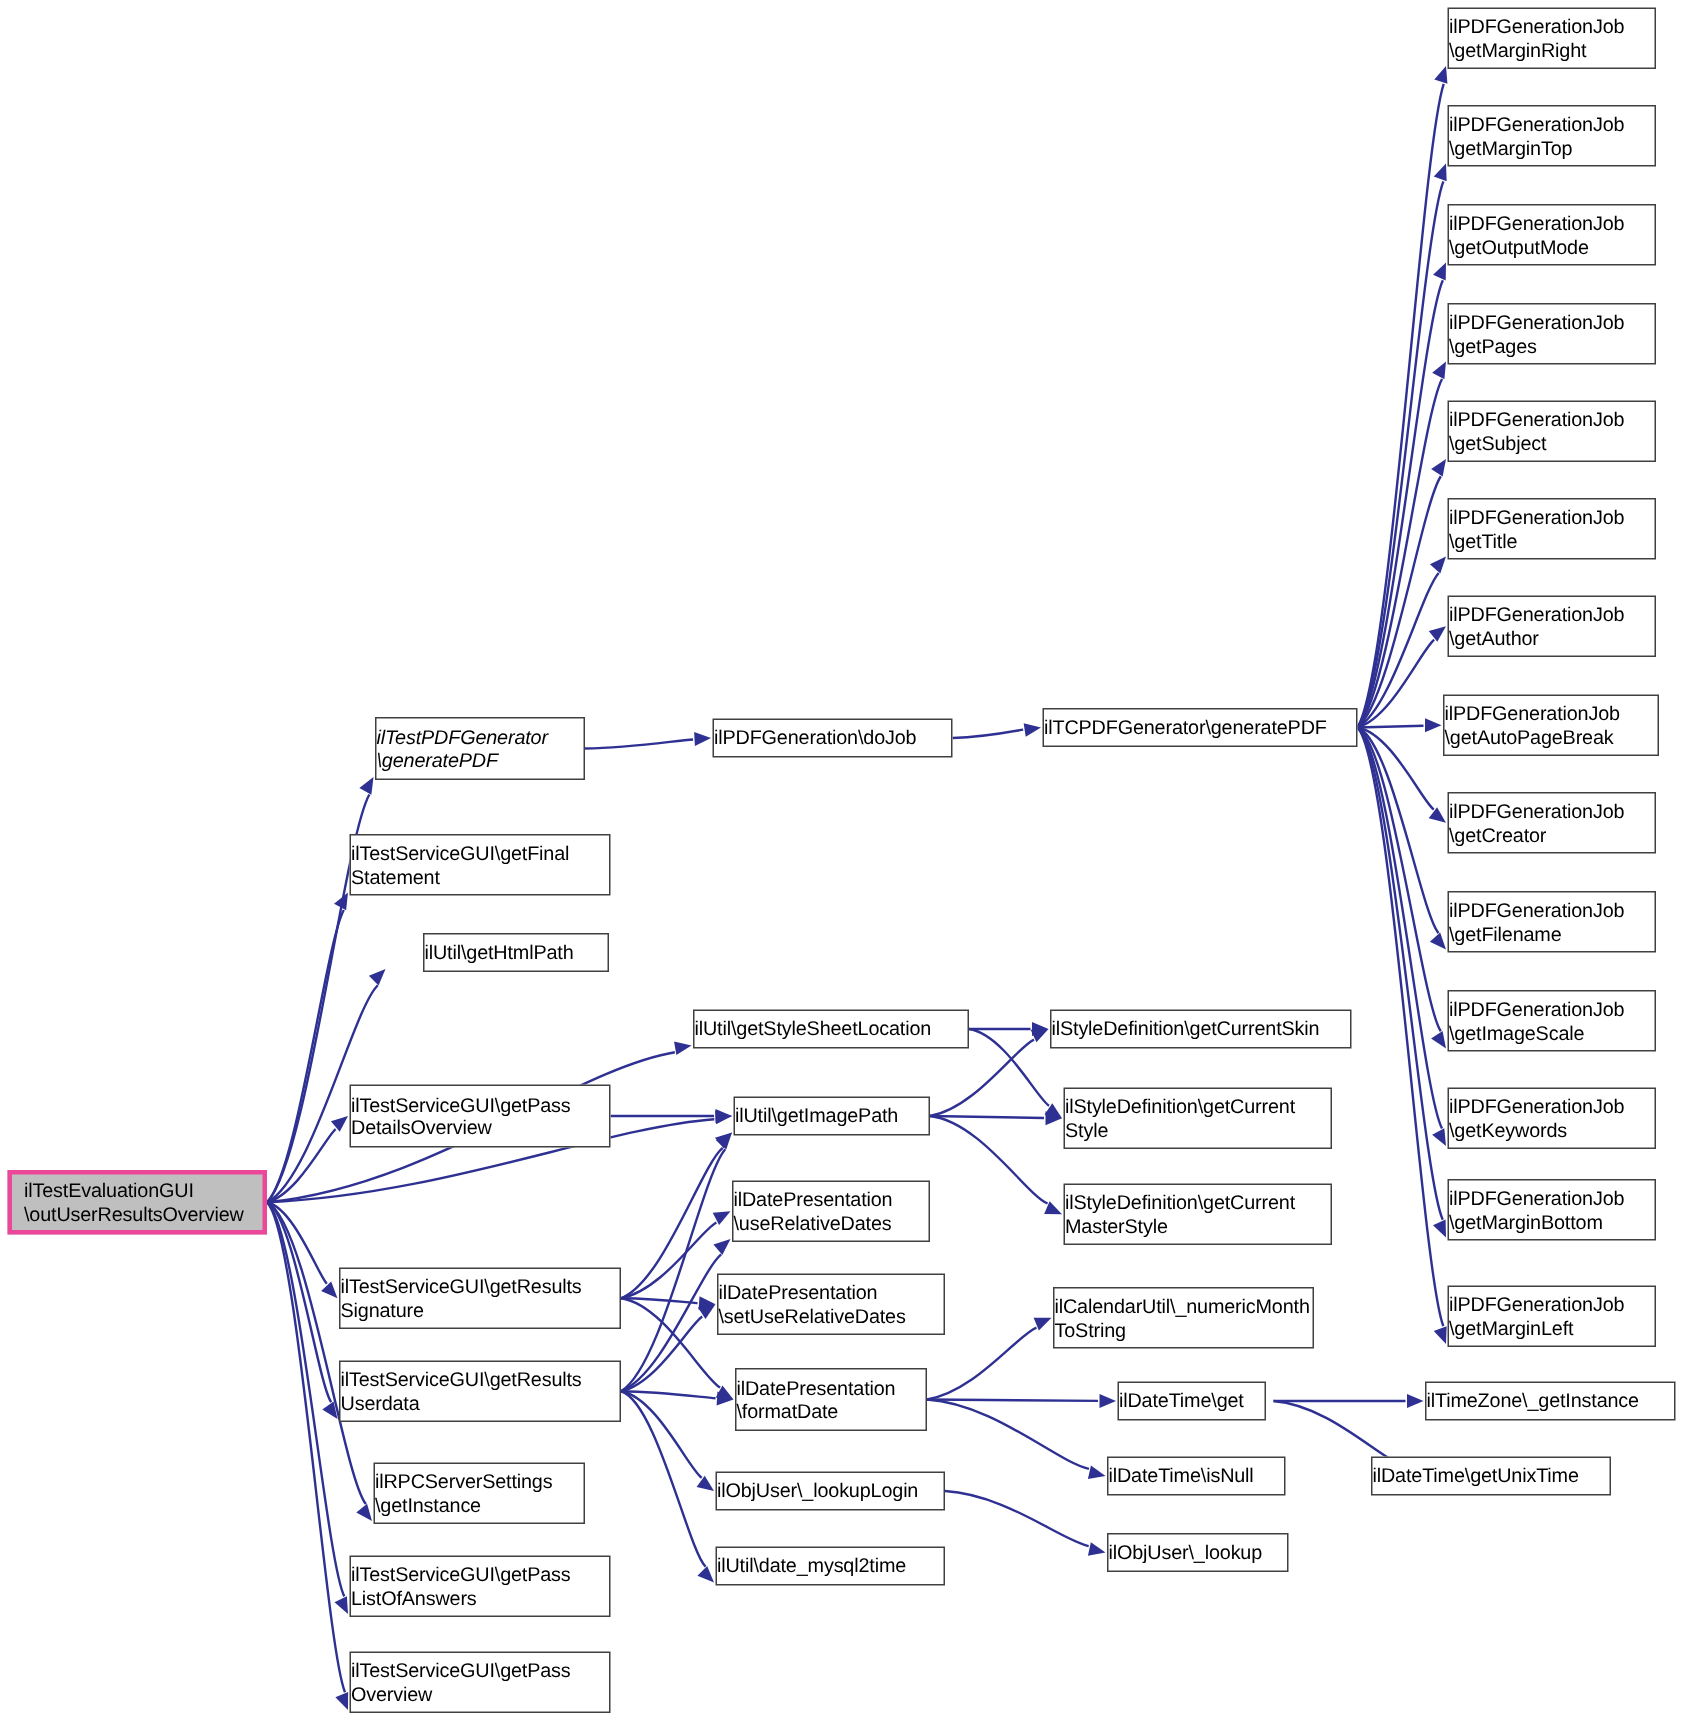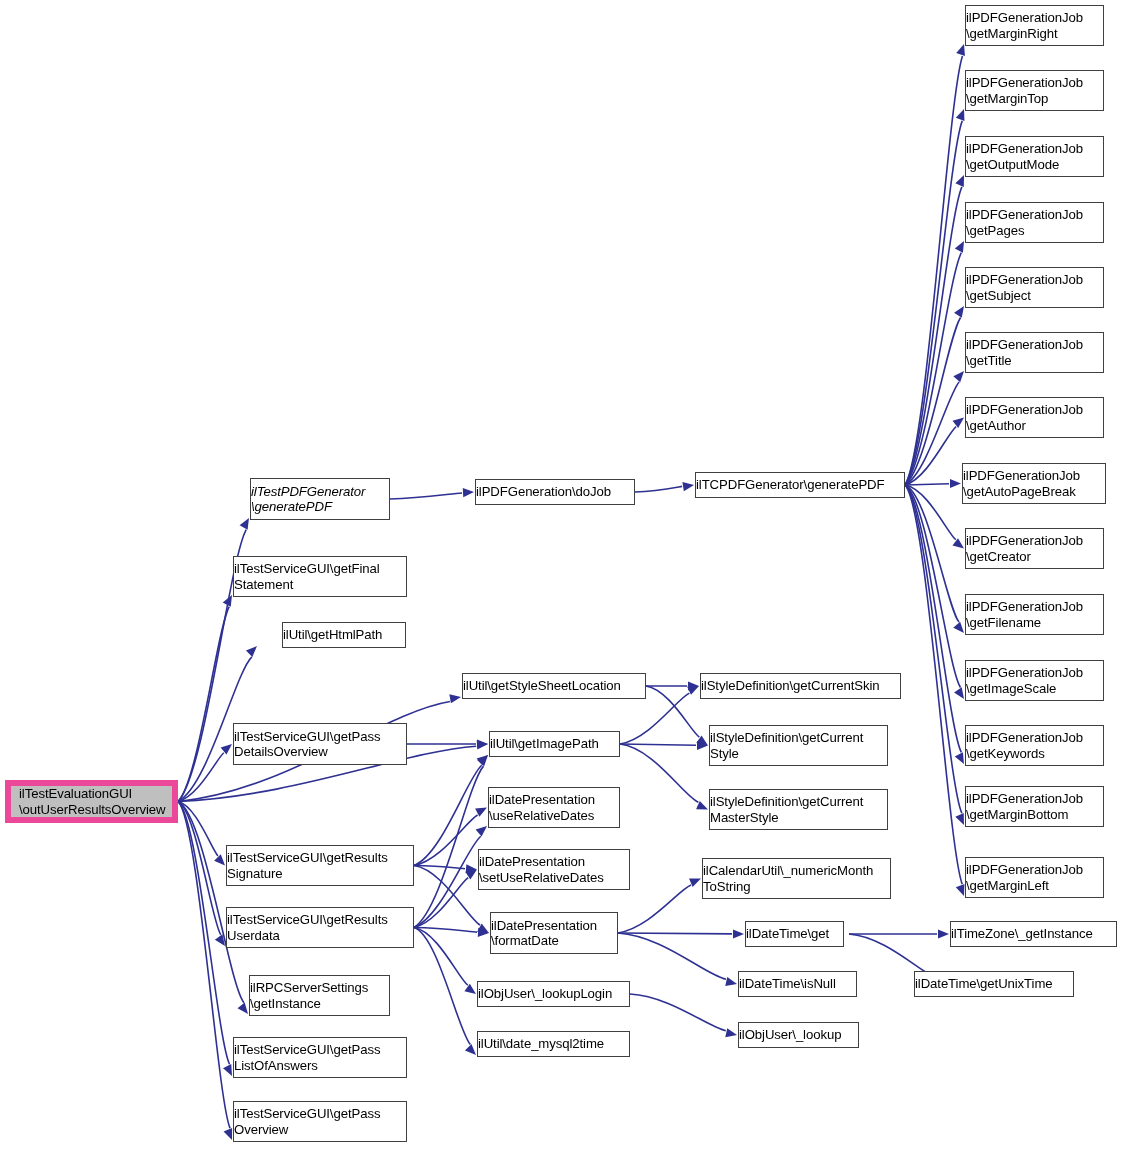--- a/index.html
+++ b/index.html
@@ -23,21 +23,21 @@
     display:flex;
     align-items:center;
     justify-content:center;
     text-align:left;
     white-space:pre-line;
     letter-spacing:-0.1px;
     z-index:2;
   }
   .node.root{
     background:#bfbfbf;
-    border:6px solid #ec4899;
+    border:3px solid #ec4899;
     text-align:left;
     justify-content:flex-start;
     padding-left:8px;
   }
   .node .lbl{display:block;width:100%;}
 </style>
 </head>
 <body>
 
 <div id="canvas">
@@ -269,21 +269,21 @@
       <div class="node" style="left: 490px; top: 912px; width: 128px; height: 42px;"><span class="lbl">ilDatePresentation
 \formatDate</span></div>
       <div class="node" style="left: 477px; top: 981px; width: 153px; height: 26px;"><span class="lbl">ilObjUser\_lookupLogin</span></div>
       <div class="node" style="left: 477px; top: 1031px; width: 153px; height: 26px;"><span class="lbl">ilUtil\date_mysql2time</span></div>
       <div class="node" style="left: 695px; top: 472px; width: 210px; height: 26px;"><span class="lbl">ilTCPDFGenerator\generatePDF</span></div>
       <div class="node" style="left: 700px; top: 673px; width: 201px; height: 26px;"><span class="lbl">ilStyleDefinition\getCurrentSkin</span></div>
       <div class="node" style="left: 709px; top: 725px; width: 179px; height: 41px;"><span class="lbl">ilStyleDefinition\getCurrent
 Style</span></div>
       <div class="node" style="left: 709px; top: 789px; width: 179px; height: 41px;"><span class="lbl">ilStyleDefinition\getCurrent
 MasterStyle</span></div>
-      <div class="node" style="left: 702px; top: 858px; width: 189px; height: 41px;"><span class="lbl">ilCalendarUtil\_numericMonth
+      <div class="node" style="left: 702px; top: 858px; width: 174px; height: 41px;"><span class="lbl">ilCalendarUtil\_numericMonth
 ToString</span></div>
       <div class="node" style="left: 745px; top: 921px; width: 99px; height: 26px;"><span class="lbl">ilDateTime\get</span></div>
       <div class="node" style="left: 738px; top: 971px; width: 119px; height: 26px;"><span class="lbl">ilDateTime\isNull</span></div>
       <div class="node" style="left: 738px; top: 1022px; width: 121px; height: 26px;"><span class="lbl">ilObjUser\_lookup</span></div>
       <div class="node" style="left: 965px; top: 5px; width: 139px; height: 41px;"><span class="lbl">ilPDFGenerationJob
 \getMarginRight</span></div>
       <div class="node" style="left: 965px; top: 70px; width: 139px; height: 41px;"><span class="lbl">ilPDFGenerationJob
 \getMarginTop</span></div>
       <div class="node" style="left: 965px; top: 136px; width: 139px; height: 41px;"><span class="lbl">ilPDFGenerationJob
 \getOutputMode</span></div>

